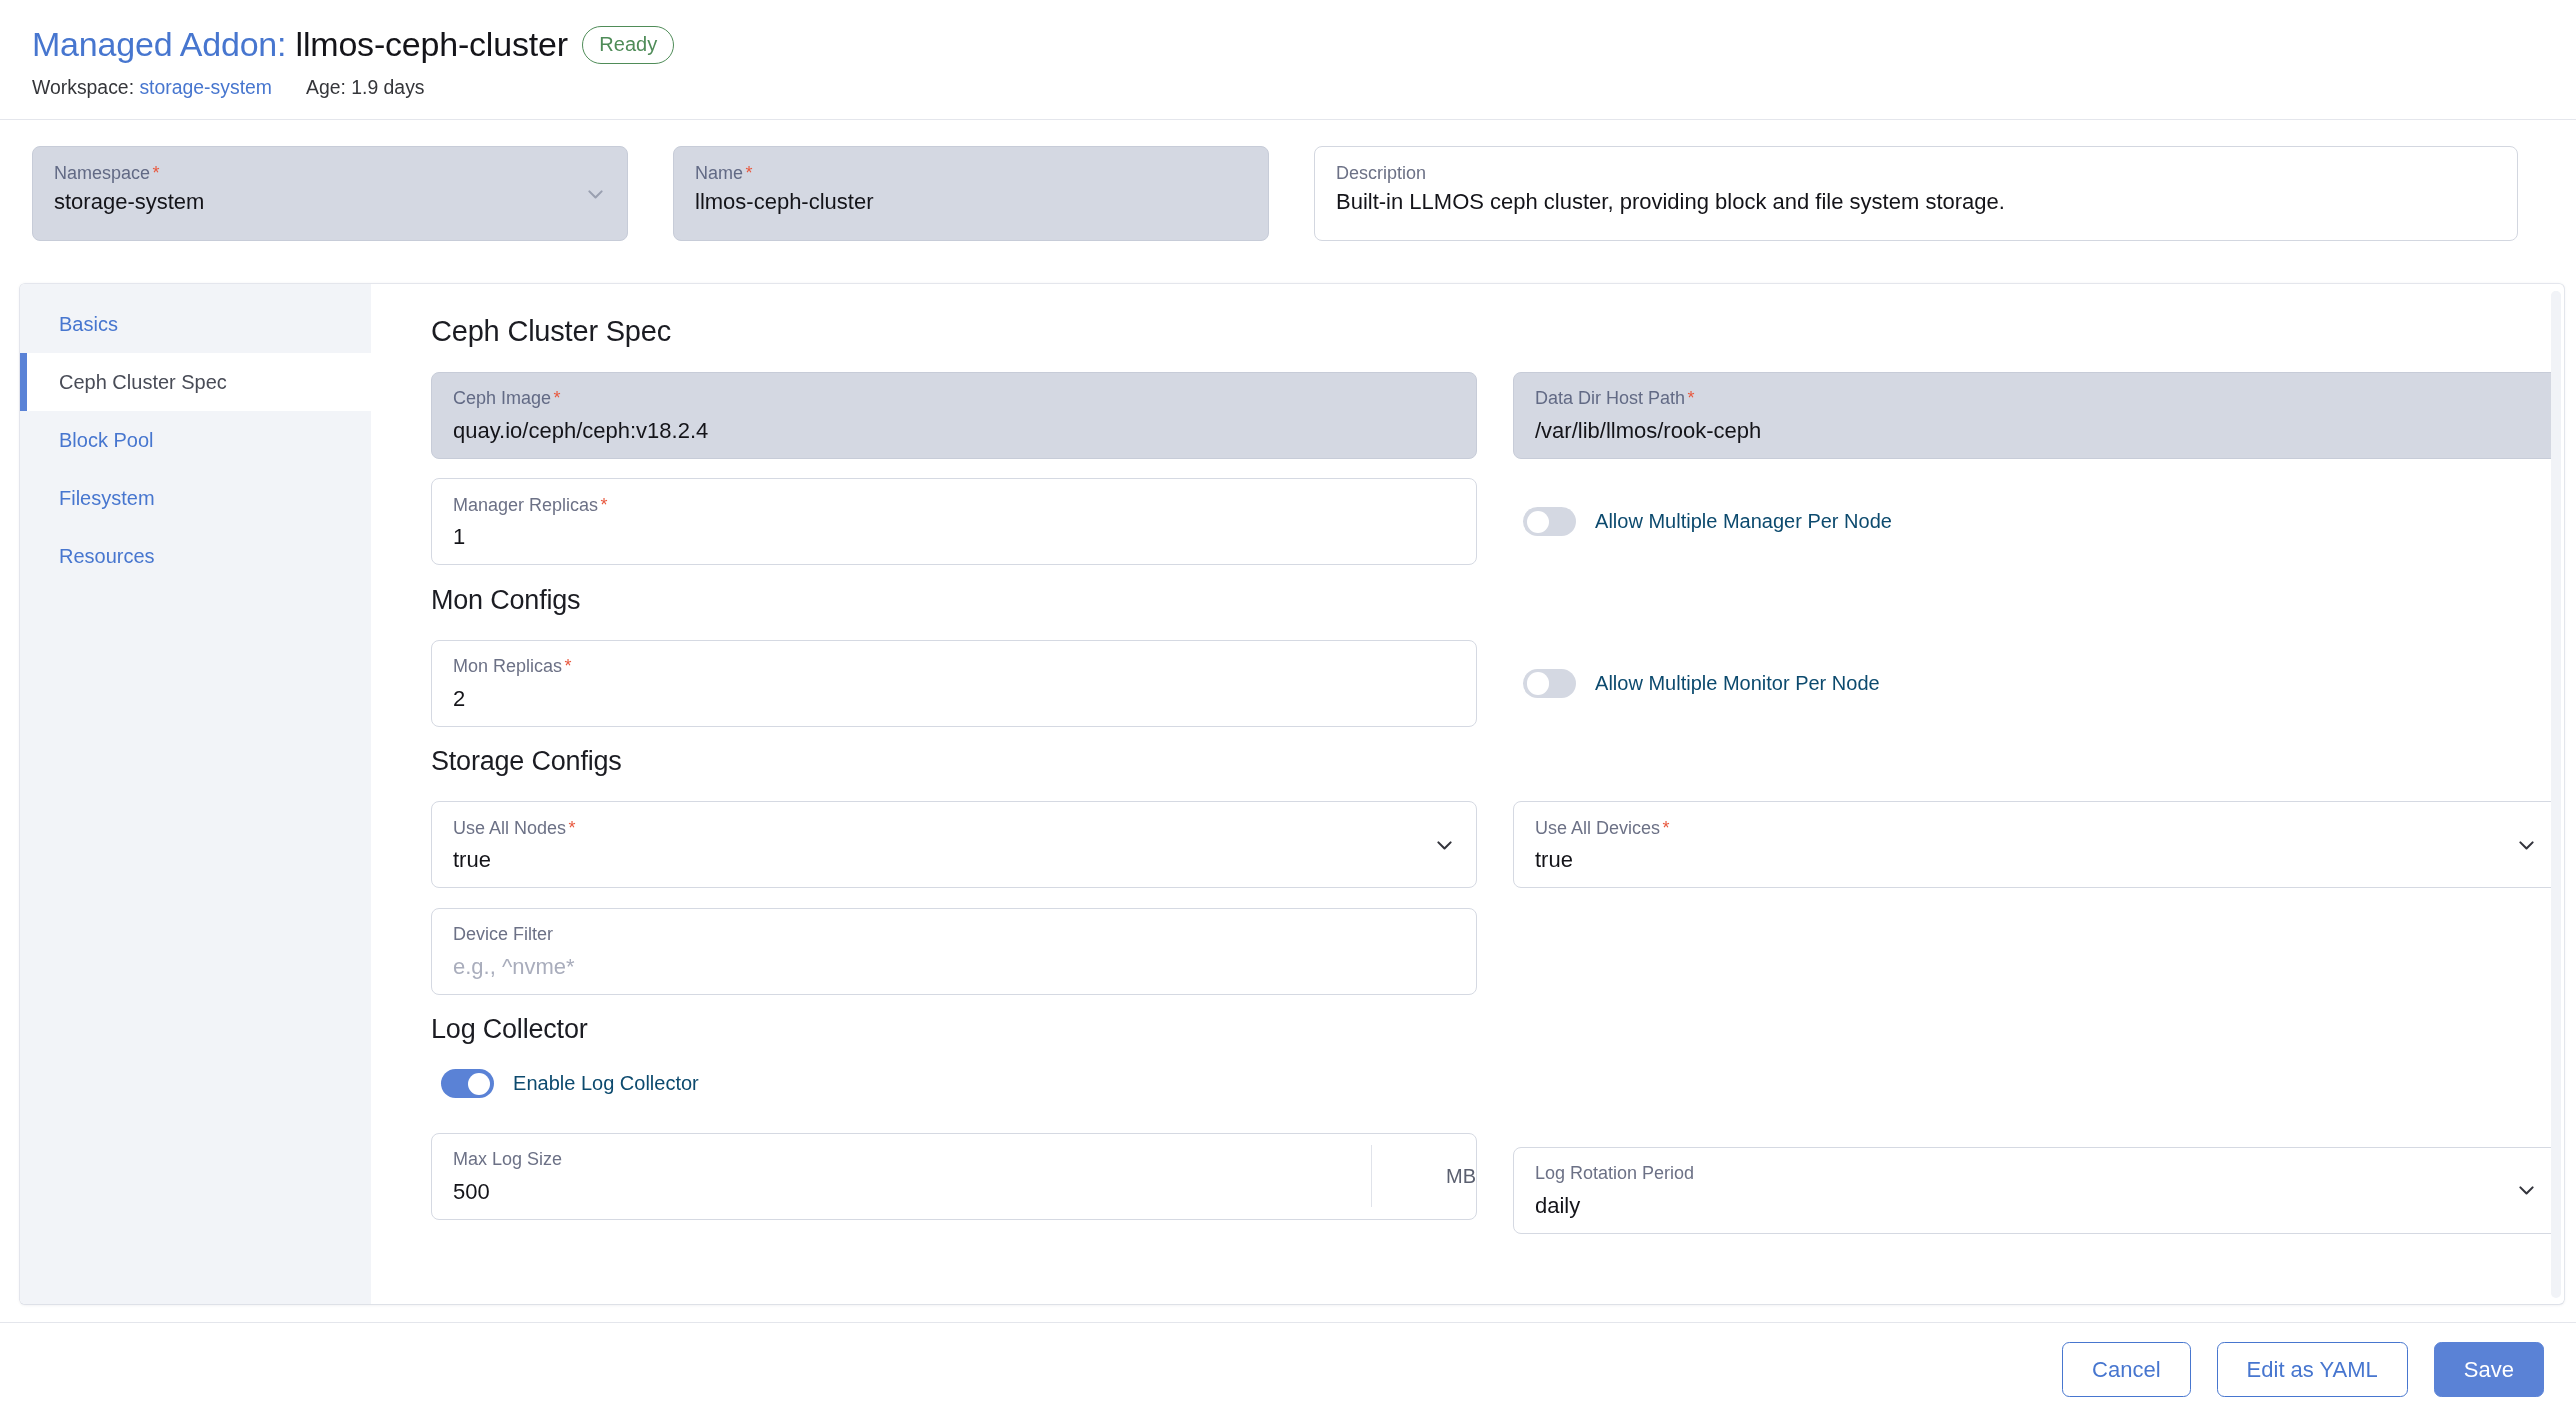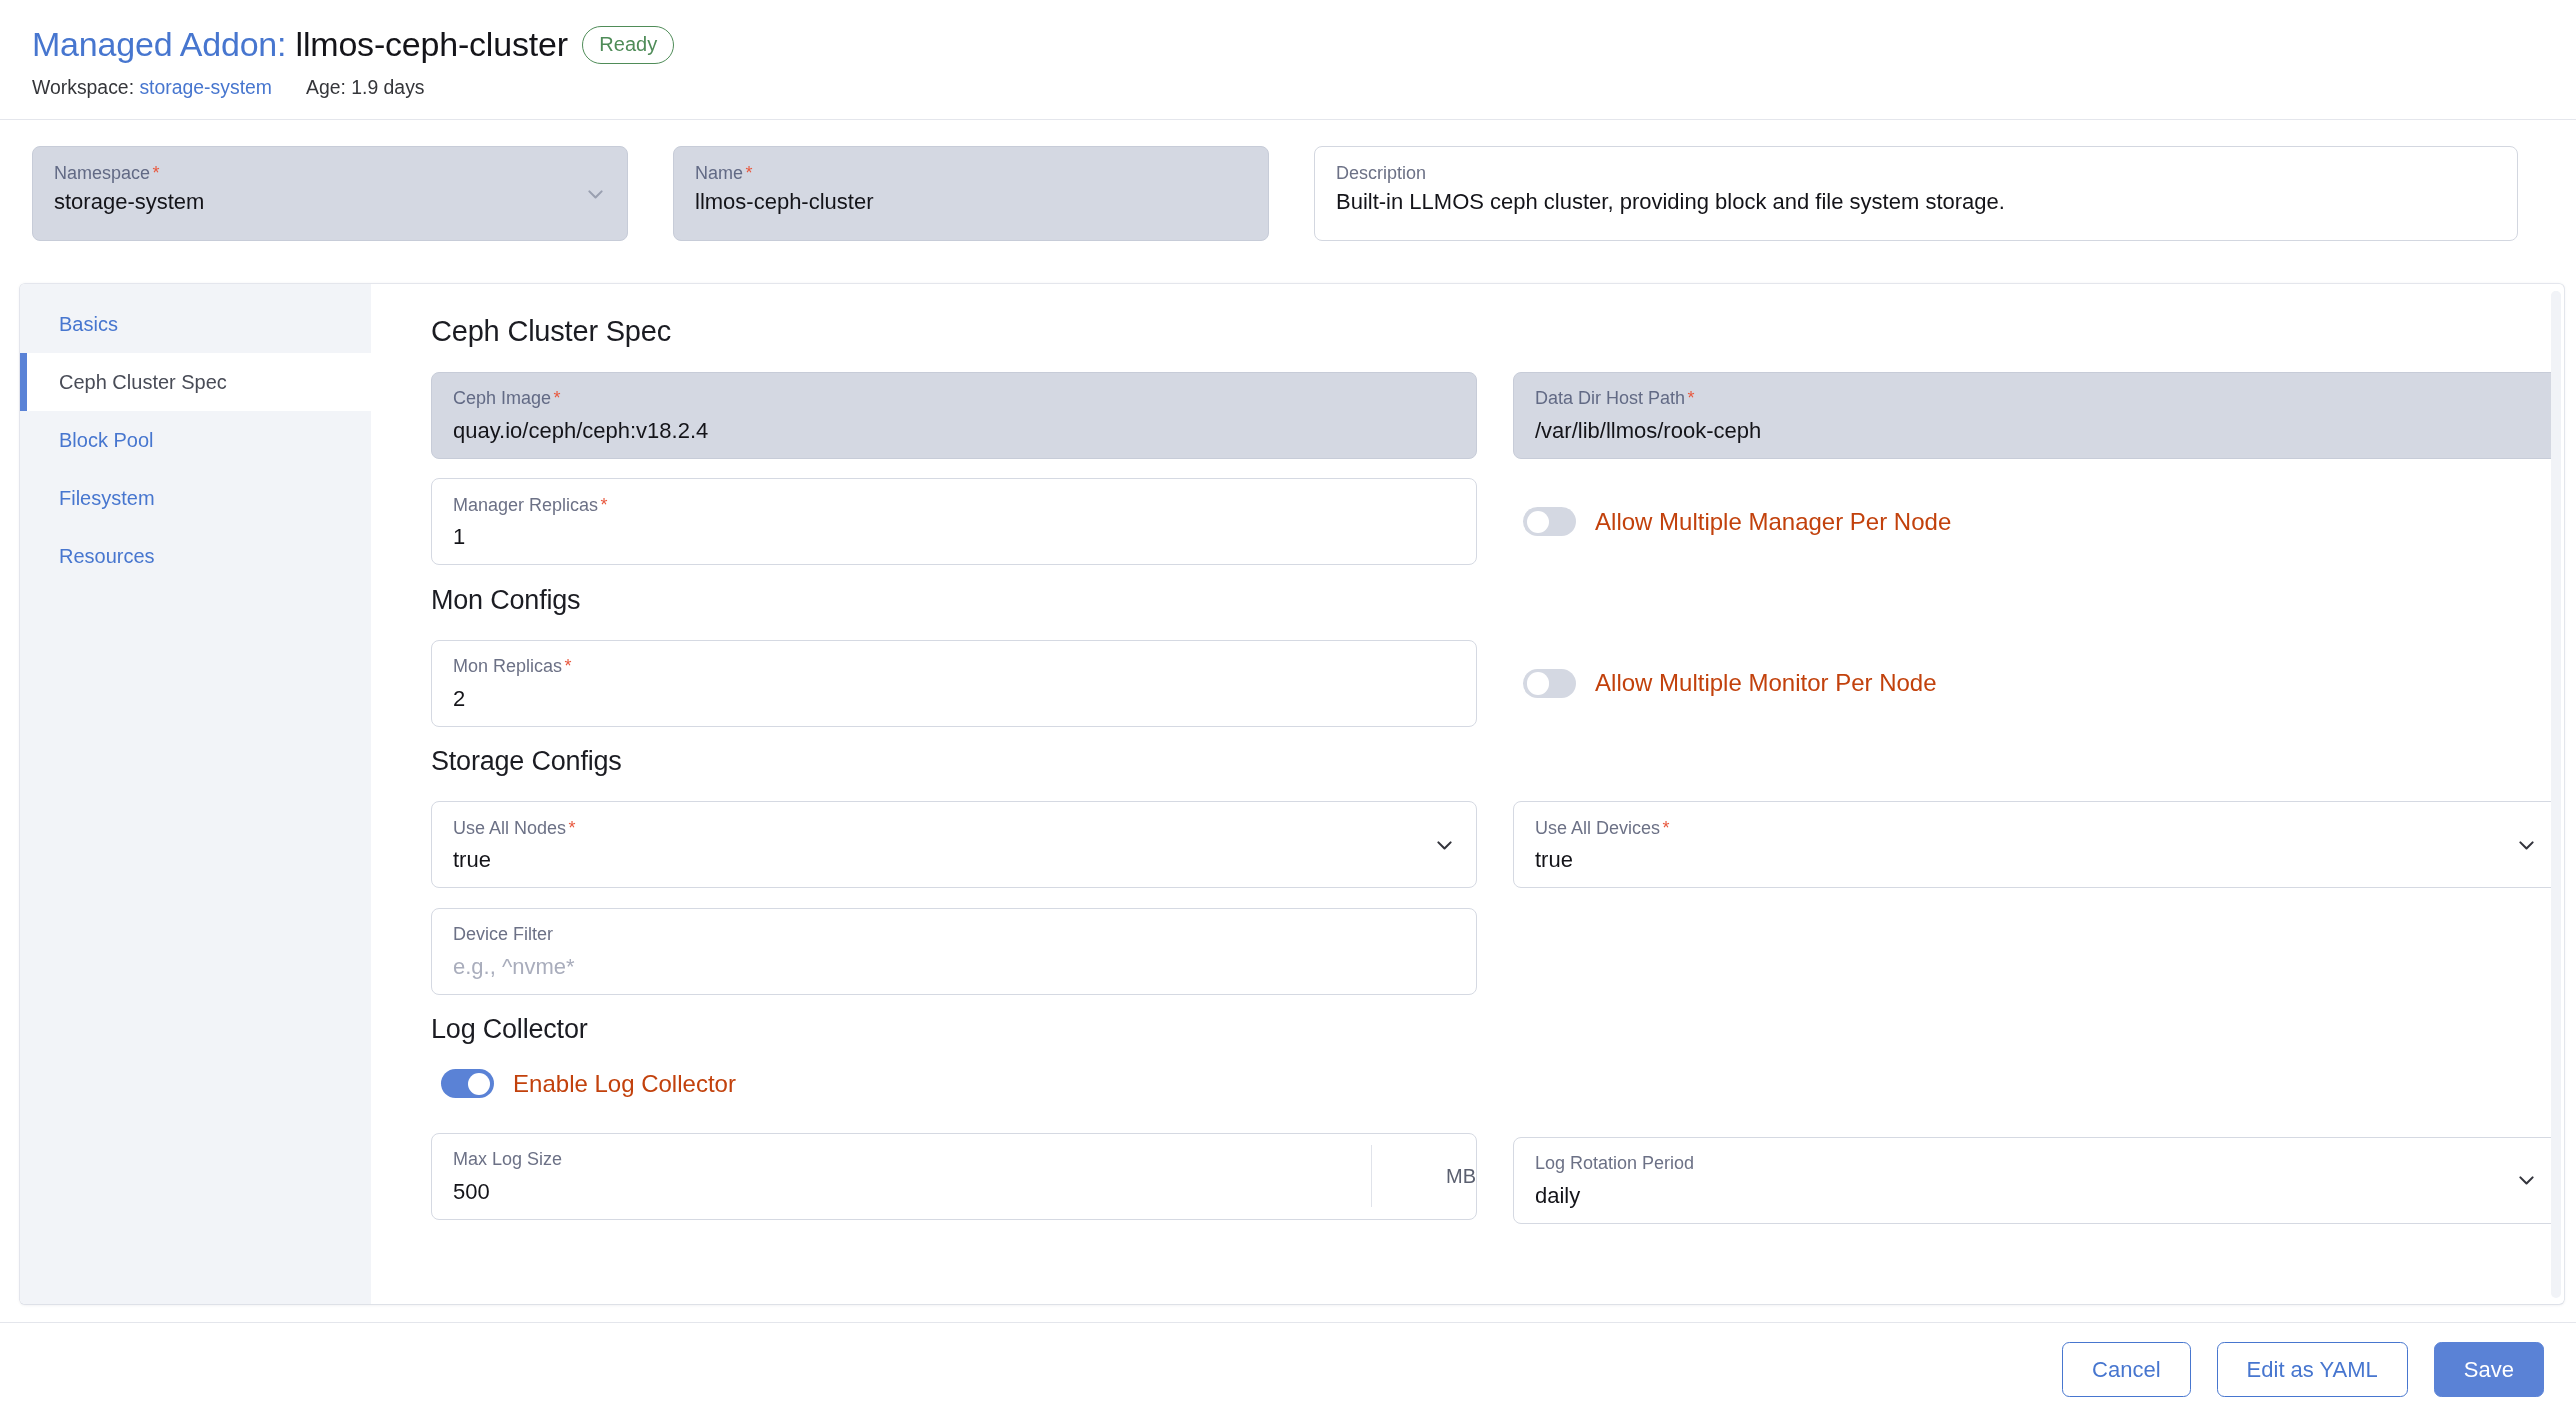--- a/index.html
+++ b/index.html
@@ -223,22 +223,22 @@
     top: 3.2px;
     left: 4px;
     width: 22.6px;
     height: 22.6px;
     border-radius: 50%;
     background: #ffffff;
   }
   .toggle.on { background: #5a82d6; }
   .toggle.on .knob { left: 27px; }
   .toggle-label {
-    font-size: 24px;
-    color: #c2410c;
+    font-size: 20px;
+    color: #0c4a6e;
     white-space: nowrap;
   }
 
   .suffix-wrap {
     position: absolute;
     right: 0; top: 11.3px; bottom: 11.3px;
     width: 105px;
     display: flex;
     align-items: center;
     justify-content: flex-end;
@@ -481,21 +481,21 @@
         <div class="col">
           <div class="fld">
             <div class="field-label">Max Log Size</div>
             <div class="field-value">500</div>
             <div class="suffix-wrap">
               <span class="suffix-text">MB</span>
             </div>
           </div>
         </div>
         <div class="col">
-          <div class="fld" style="margin-top:4px;">
+          <div class="fld" style="margin-top:14px;">
             <div class="field-label">Log Rotation Period</div>
             <div class="field-value">daily</div>
             <span class="chev">
               <svg viewBox="0 0 24 24" fill="none" stroke="#33343c" stroke-width="2.4" stroke-linecap="round" stroke-linejoin="round">
                   <polyline points="5,9 12,16 19,9"></polyline>
                 </svg>
             </span>
           </div>
         </div>
       </div>

